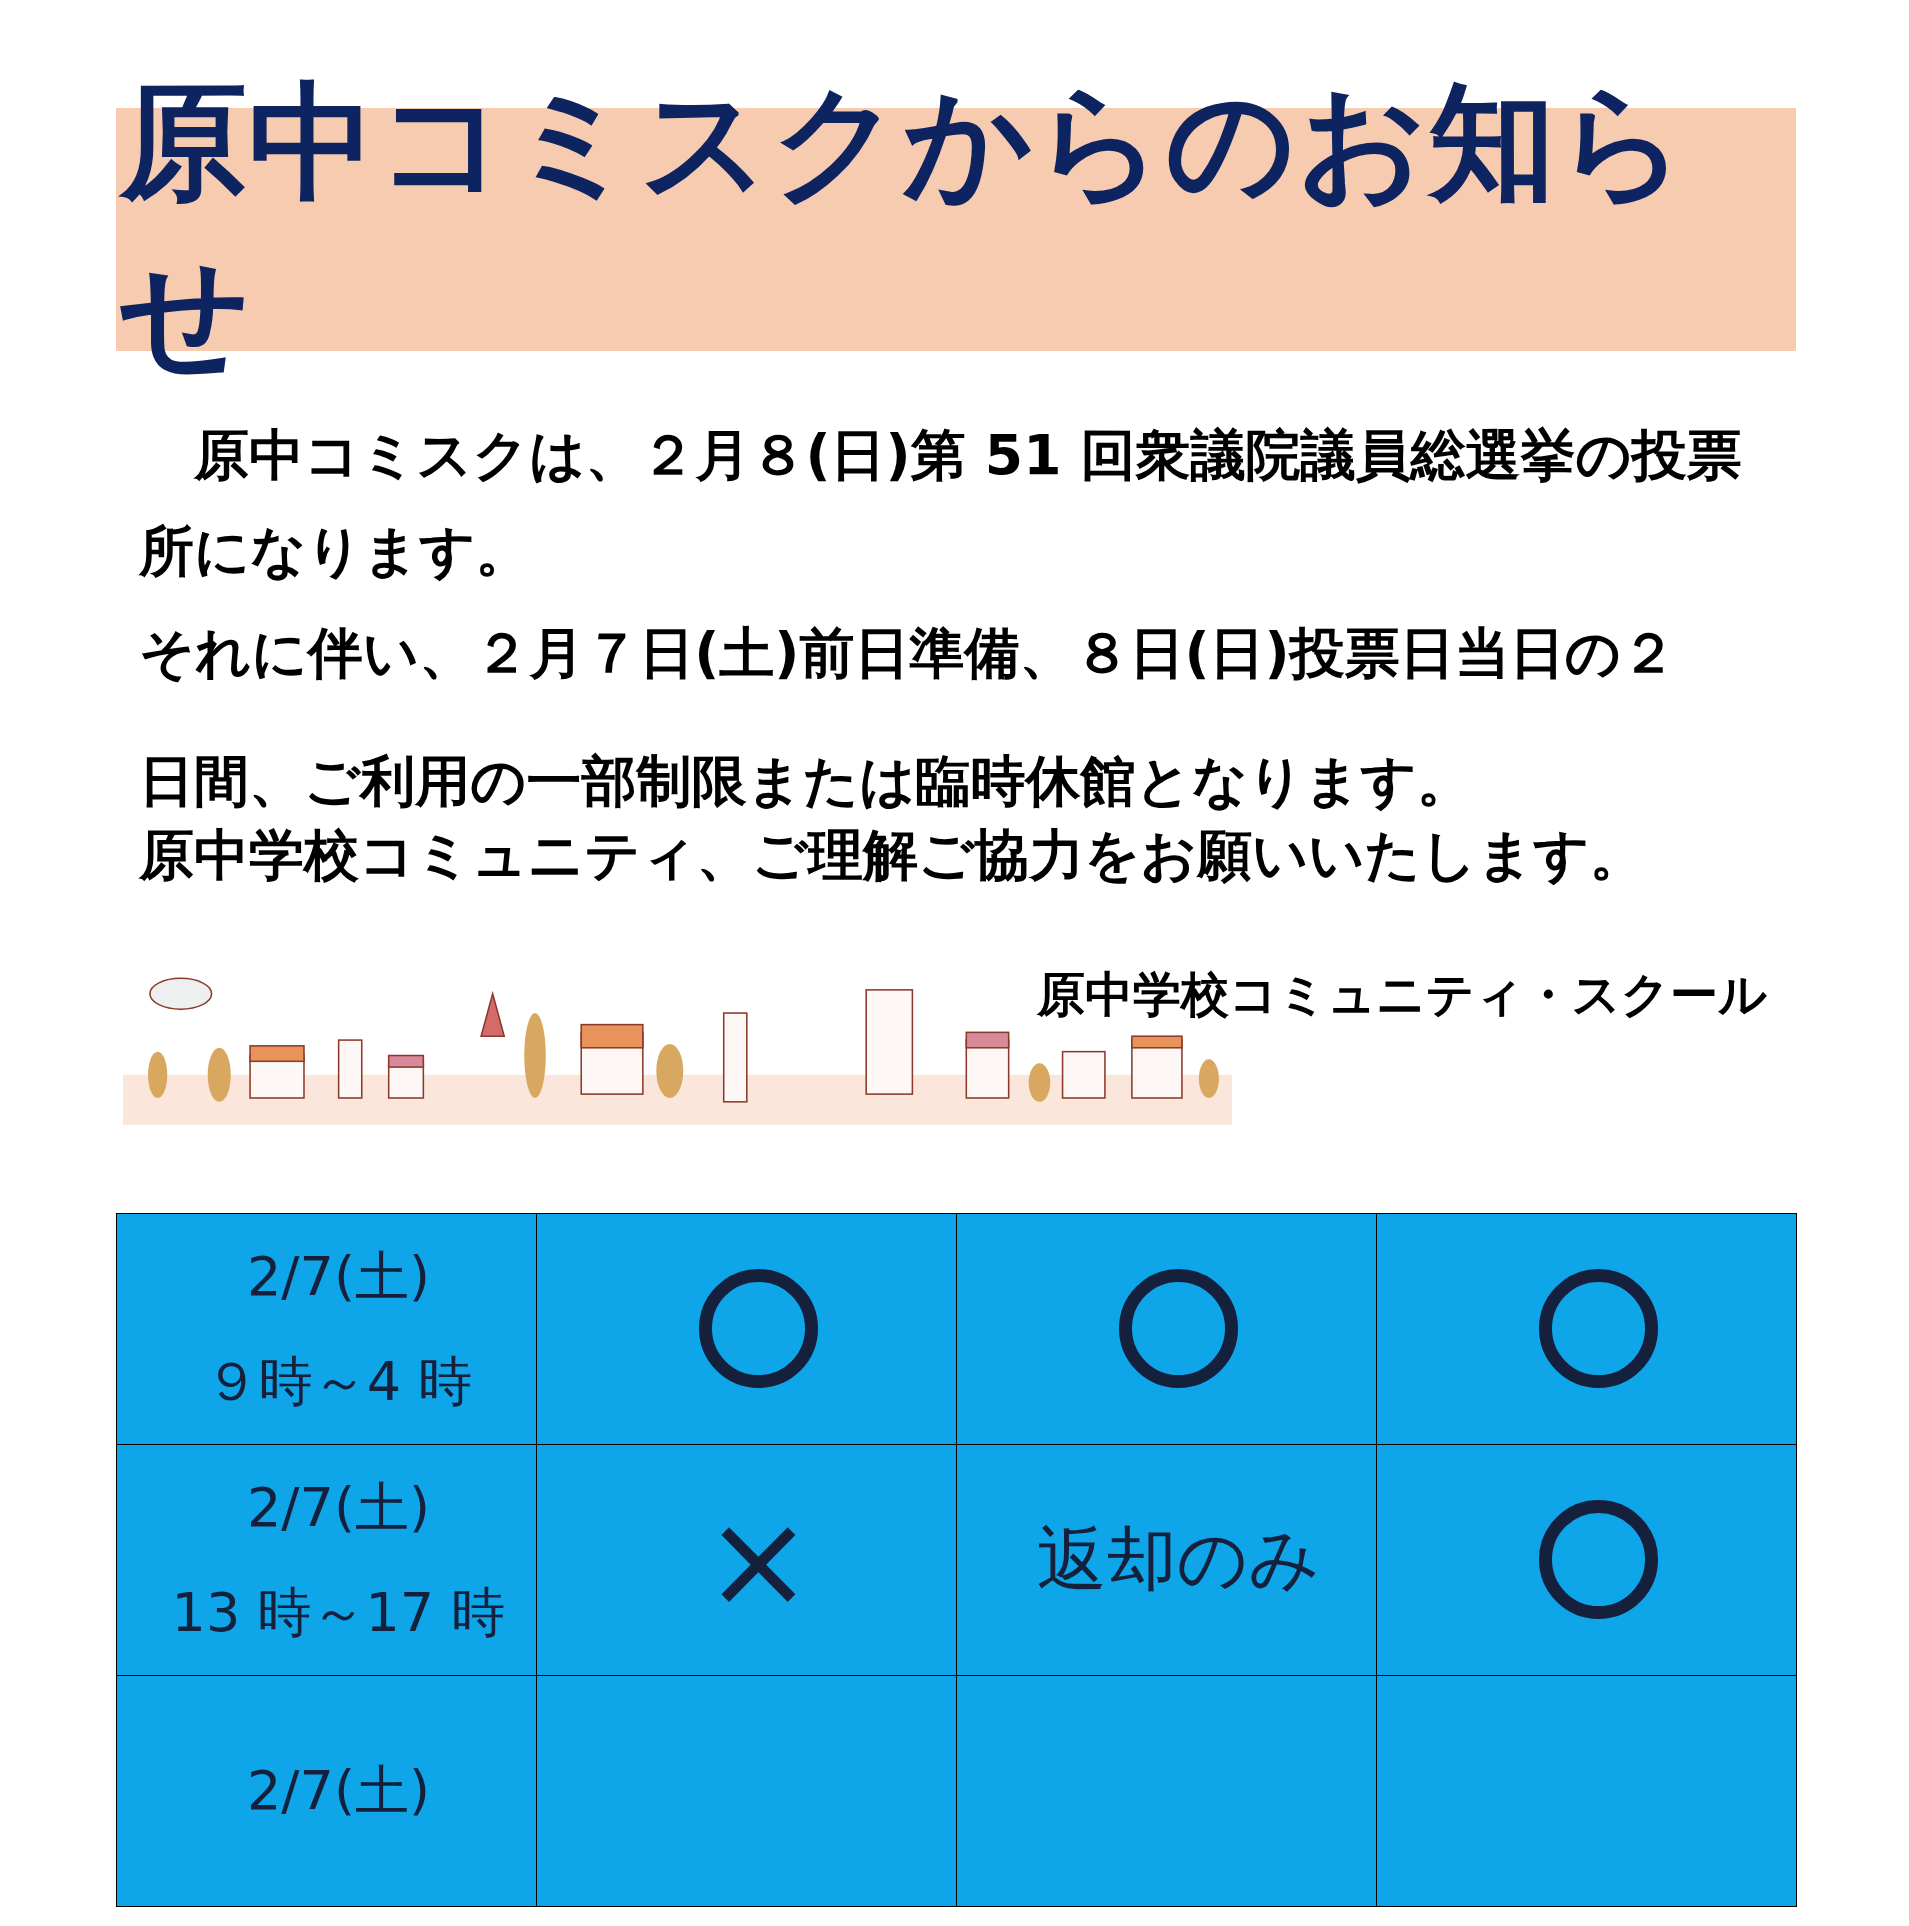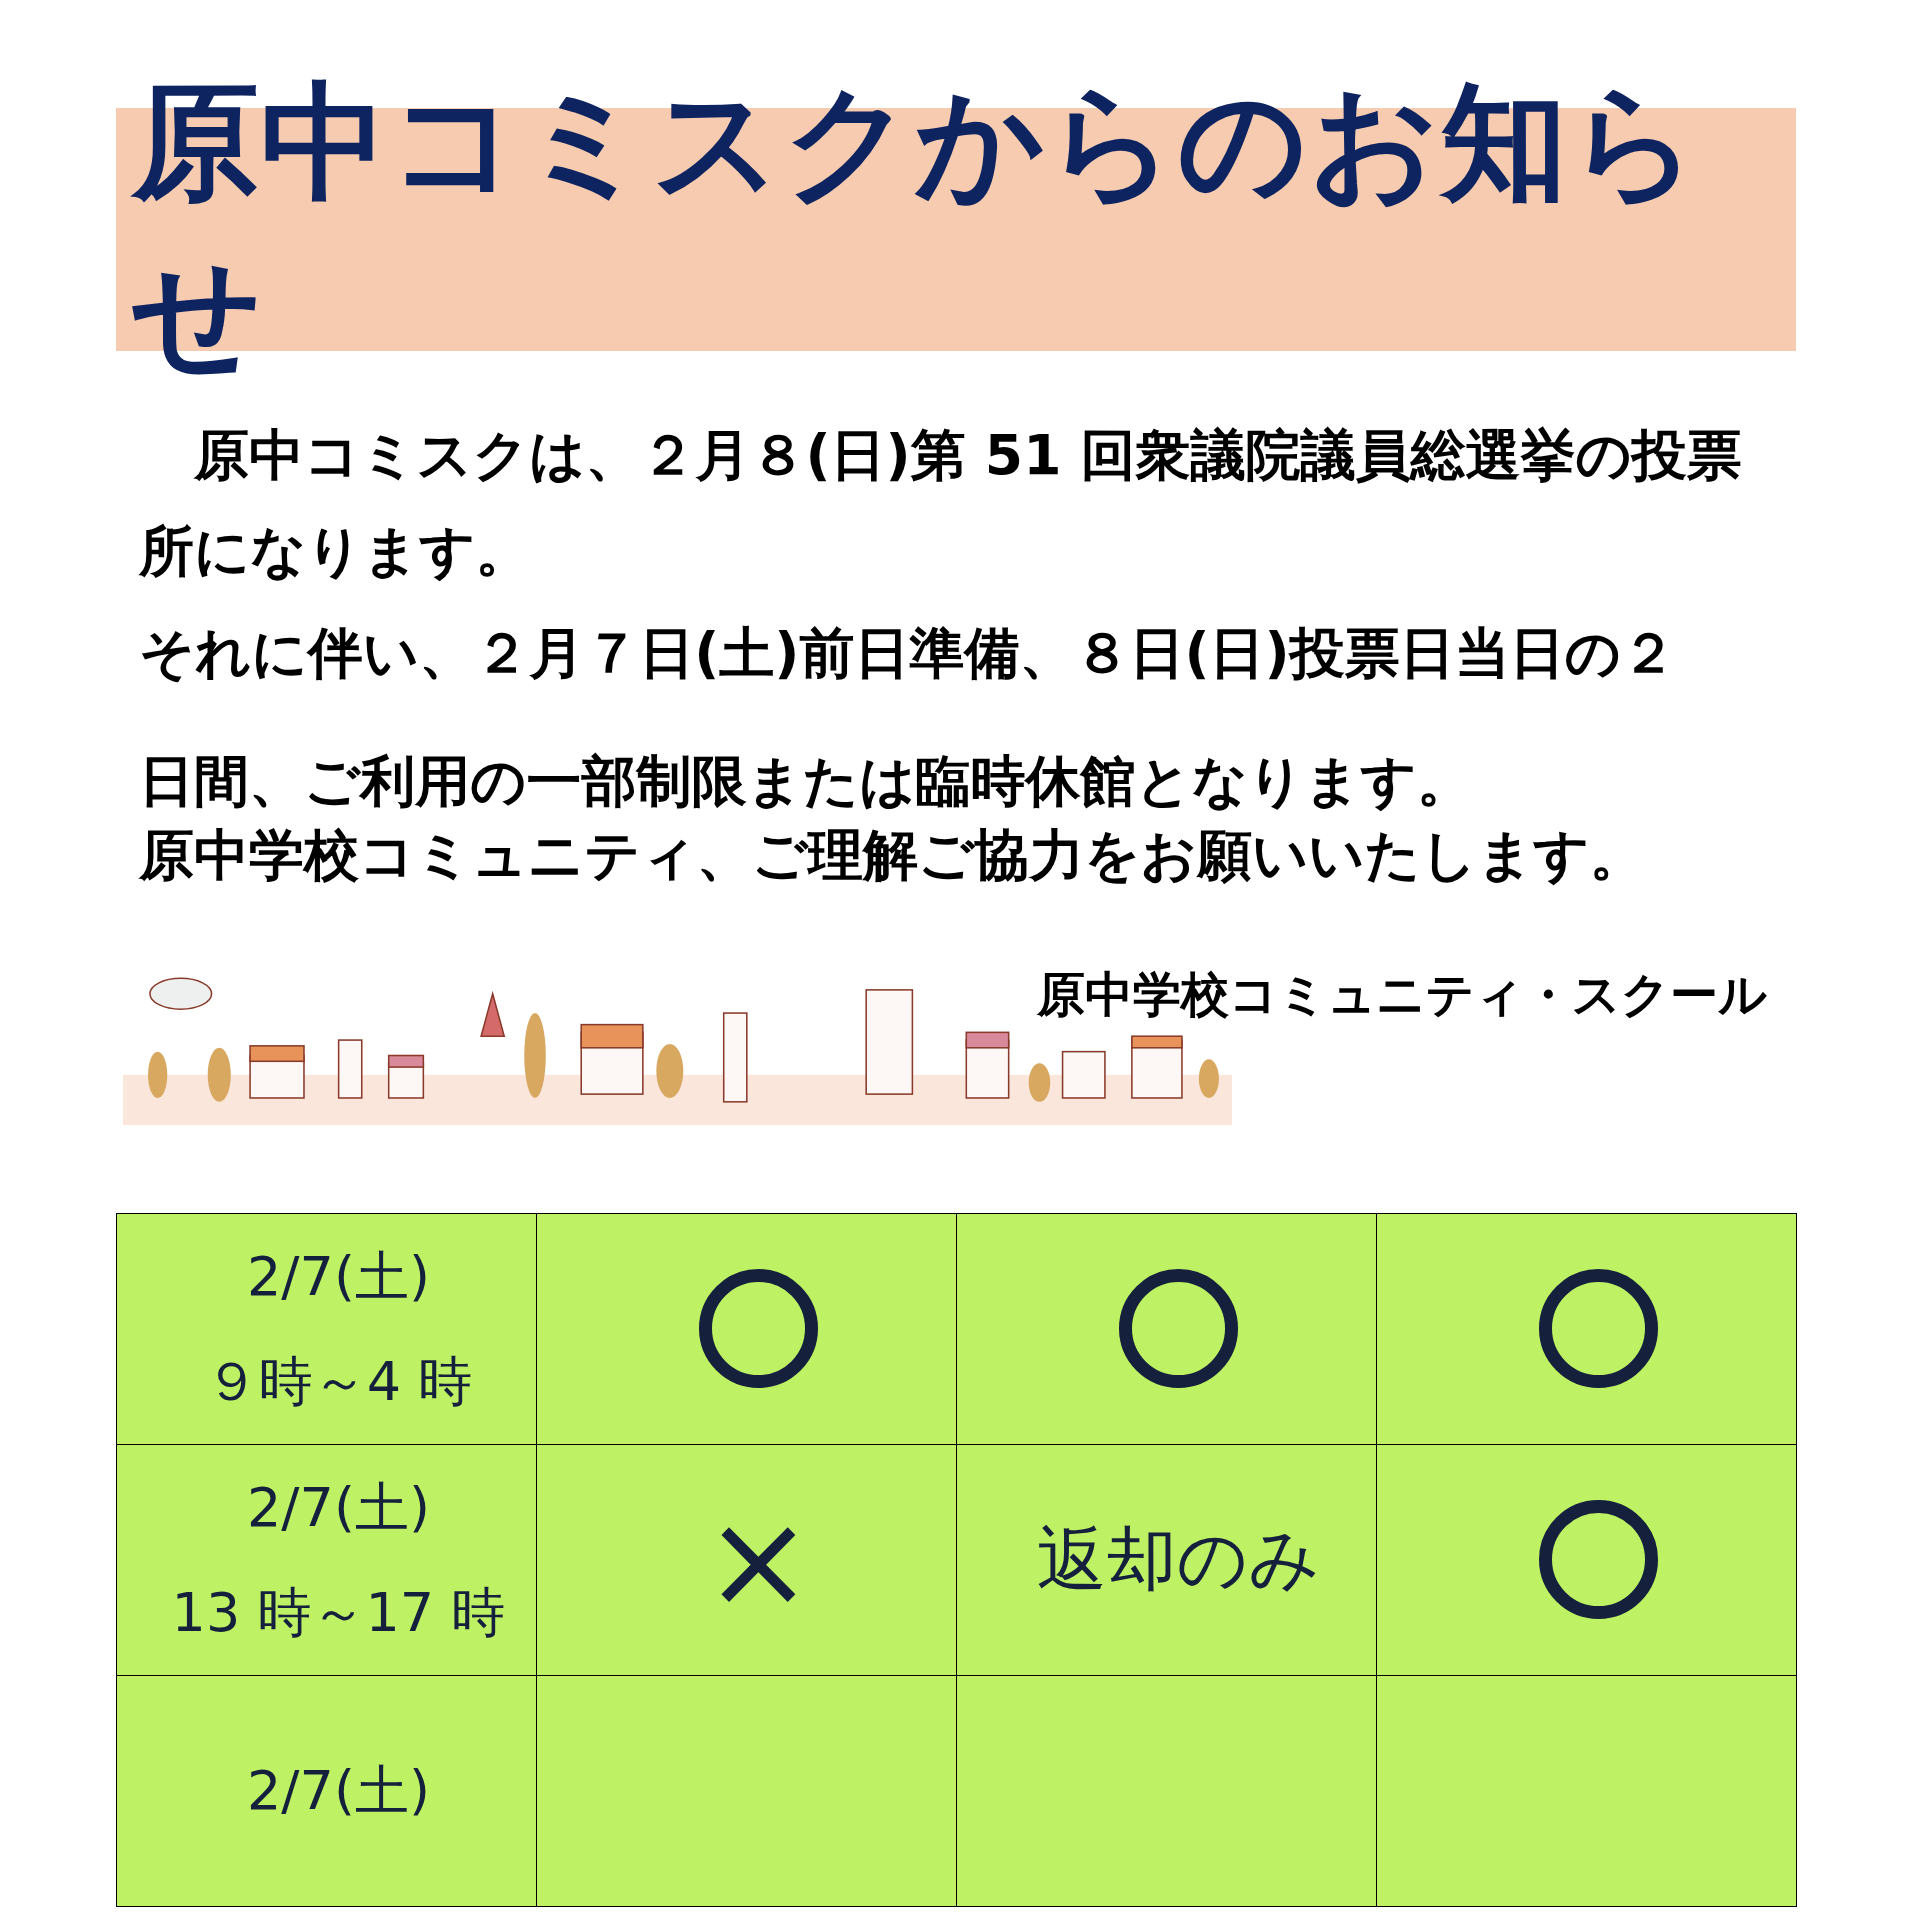--- a/index.html
+++ b/index.html
@@ -1,33 +1,33 @@
 <!DOCTYPE html>
 <html style="font-size:6.2px"><head>
 <meta charset="utf-8">
 <style>
   html, body { margin:0; padding:0; background:#ffffff; }
   body { width:1910px; height:2703px; position:relative; overflow:hidden;
          font-family:"DejaVu Sans","Liberation Sans",sans-serif; }
   .banner { position:absolute; left:116px; top:108px; width:1680px; height:243px;
             background:#f7cbb0; display:flex; align-items:center; justify-content:center; }
-  .banner h1 { margin:16px; font-size:127px; font-weight:bold; color:#0e2460; letter-spacing:1.5px;
+  .banner h1 { margin:4px; font-size:127px; font-weight:bold; color:#0e2460; letter-spacing:1.5px;
                transform:scaleX(1.0); }
   .body-text { position:absolute; left:139px; width:1656px; font-size:55px; font-weight:bold;
                color:#000; line-height:1; white-space:nowrap; }
   .sig { position:absolute; right:143px; top:963px; font-size:48px; font-weight:bold; color:#000; }
   .town { position:absolute; left:123px; top:959px; width:1109px; height:166px; }
   table.sched { position:absolute; left:116px; top:1213px; width:1680px; border-collapse:collapse;
                 table-layout:fixed; }
   table.sched td, table.sched th { border:1.5px solid #000; text-align:center; vertical-align:middle;
                 padding:0; }
   table.sched th { height:231px; background:#fff; font-weight:normal; font-size:62px; color:#000;
                    line-height:1.9; }
   table.sched td { height:230px; }
-  tr.sat td { background:#bef264; color:#14203c;padding-left:24px; }
+  tr.sat td { background:#0ea5e9; color:#14203c;padding-left:24px; }
   .slot { font-size:54px; line-height:1.95; }
   .mark-o { display:inline-block; width:119px; height:119px; border:13px solid #14203c;
             border-radius:50%; box-sizing:border-box; }
   .mark-x { font-size:131px; line-height:1; font-weight:normal; }
   .return-only { font-size:70px; }
 </style>
 </head>
 <body>
 
 <div class="banner">

